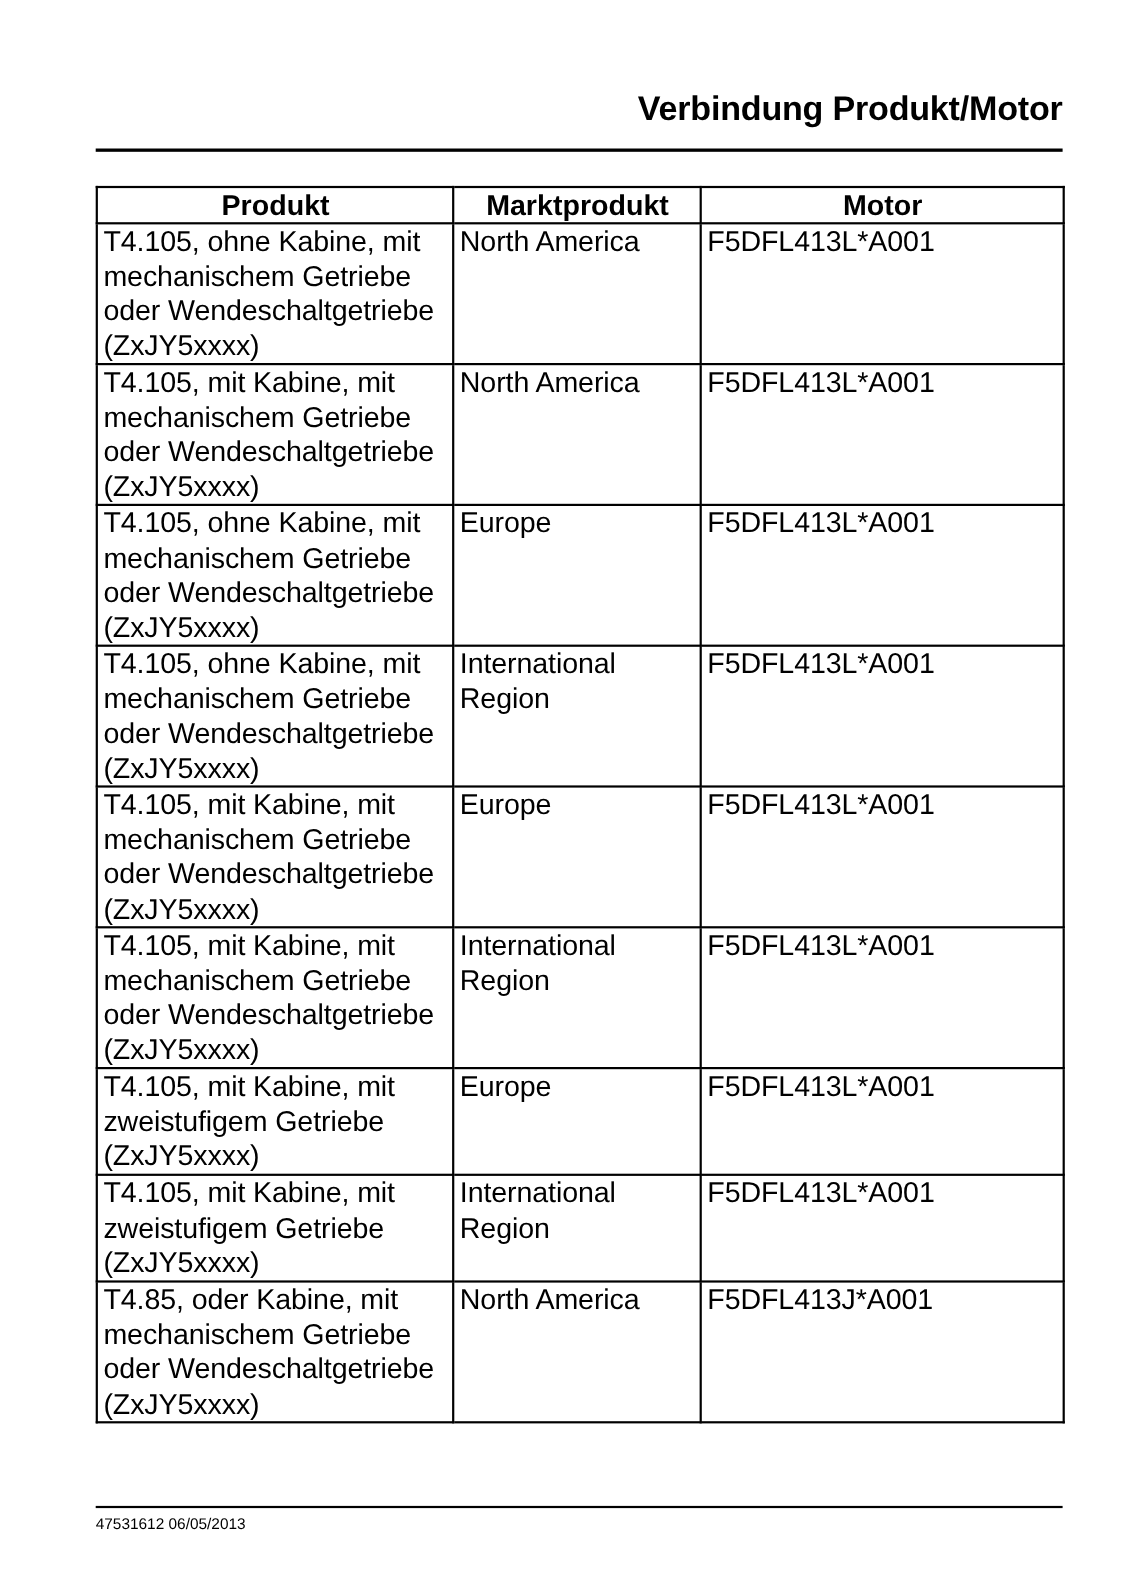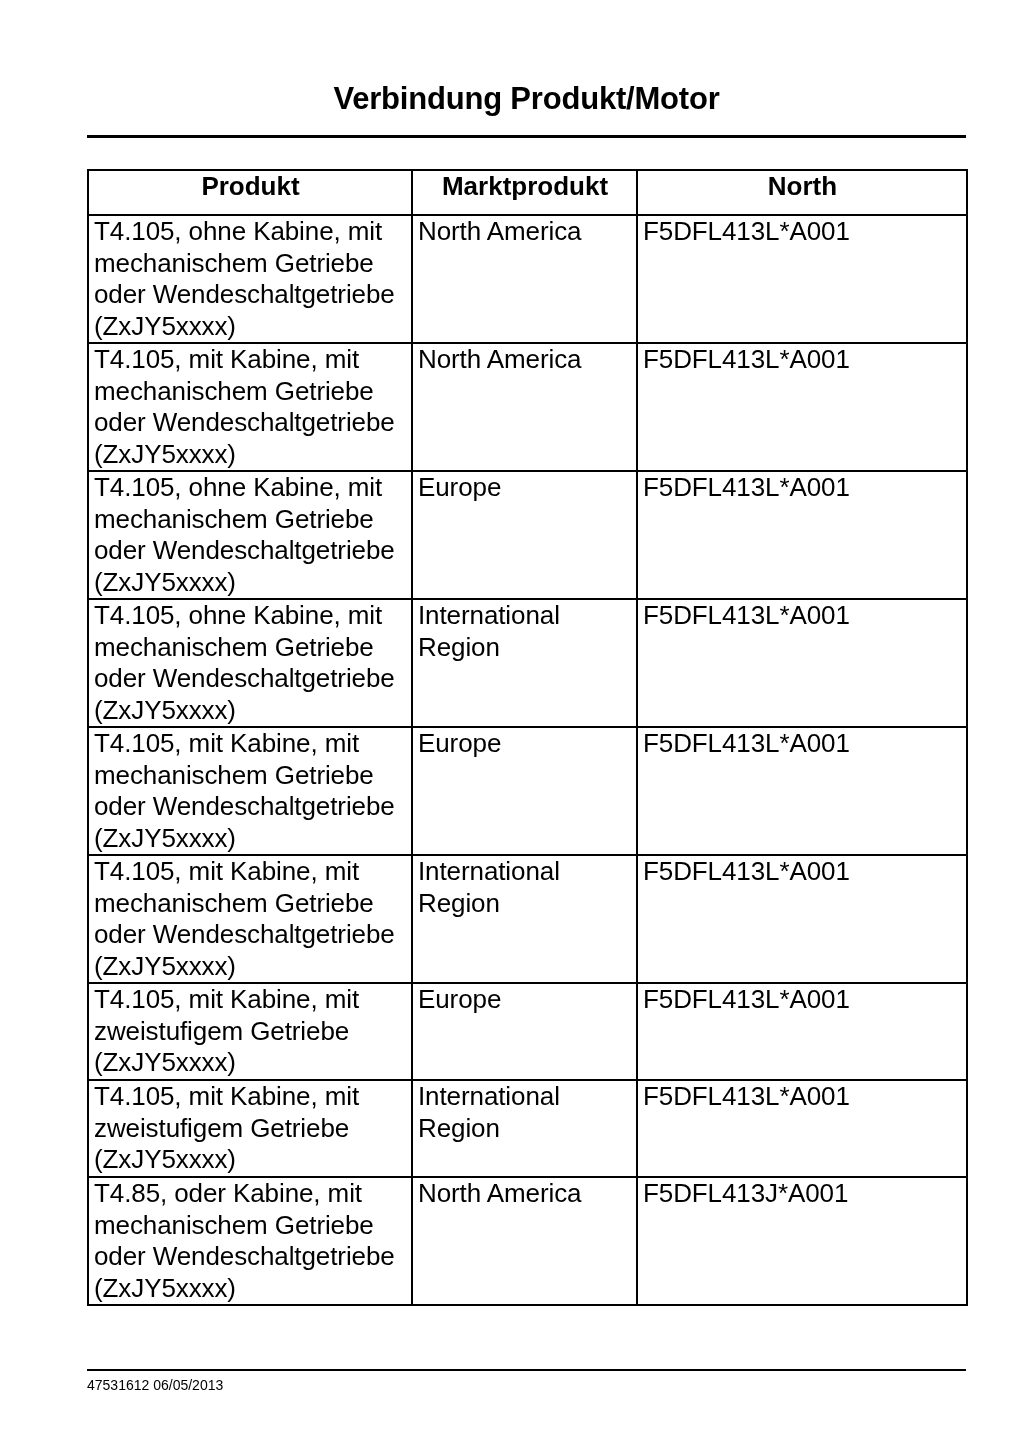--- a/index.html
+++ b/index.html
@@ -23,21 +23,21 @@
     width: 1024px;
     height: 1447px;
   }
 
   
   .doc-title {
     position: absolute;
     left: 87px;
     top: 80px;
     width: 879px;
-    text-align: center;
+    text-align: right;
     font-size: 31px;
     font-weight: bold;
     letter-spacing: -0.2px;
     line-height: 38px;
   }
 
   .title-rule {
     position: absolute;
     left: 87px;
     top: 135px;
@@ -65,21 +65,21 @@
     font-weight: normal;
     text-align: left;
   }
   .conn-table th {
     text-align: center;
     font-weight: bold;
     font-size: 26px;
     line-height: 31px;
     height: 31px;
     padding-top: 0;
-    padding-bottom: 12px;
+    padding-bottom: 0;
   }
   .col-produkt { width: 324px; }
   .col-markt   { width: 225px; }
   .col-motor   { width: 330px; }
 
   .cell-text {
     display: block;
     white-space: pre-line;
     letter-spacing: -0.1px;
   }
@@ -118,21 +118,21 @@
   <table class="conn-table">
     <colgroup>
       <col class="col-produkt">
       <col class="col-markt">
       <col class="col-motor">
     </colgroup>
     <thead>
       <tr>
         <th>Produkt</th>
         <th>Marktprodukt</th>
-        <th>North</th>
+        <th>Motor</th>
       </tr>
     </thead>
     <tbody id="table-body">
         <tr class="r4">
           <td>
             <span class="cell-text">T4.105, ohne Kabine, mit
 mechanischem Getriebe
 oder Wendeschaltgetriebe
 (ZxJY5xxxx)</span>
           </td>

